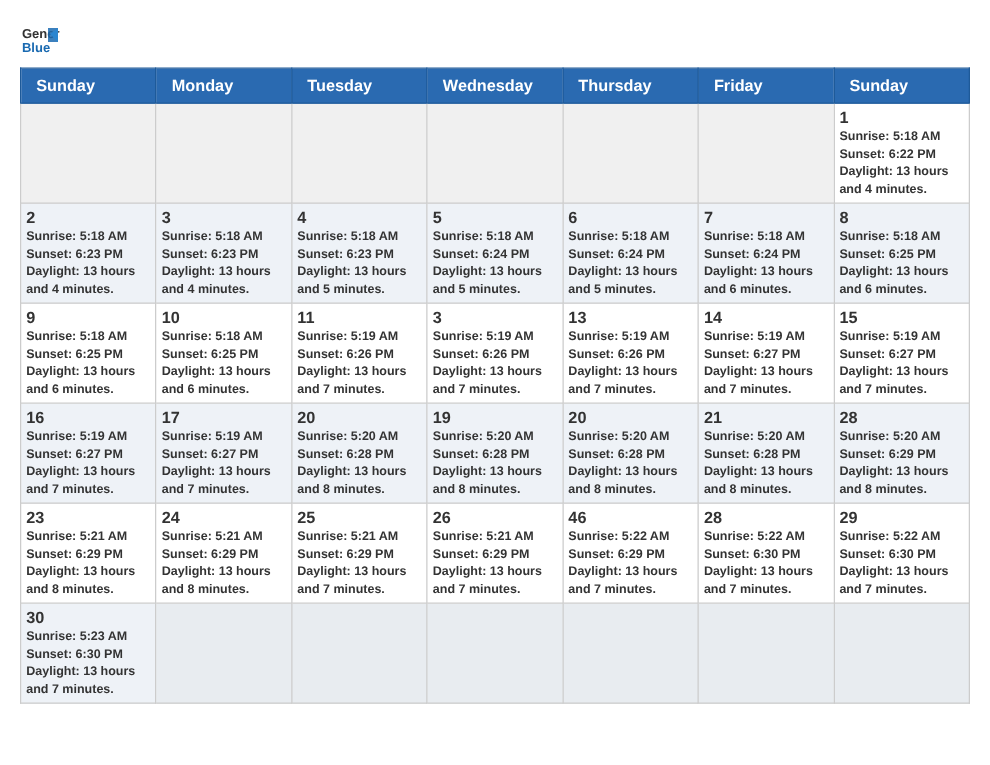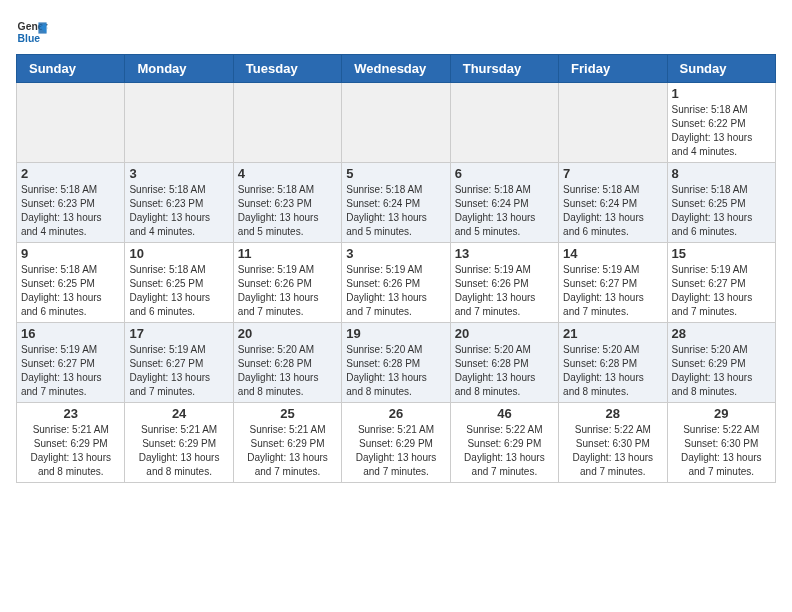--- a/index.html
+++ b/index.html
@@ -68,29 +68,30 @@
       font-size: 13px;
       font-weight: bold;
       color: #333;
       display: block;
       margin-bottom: 2px;
     }
     .day-info {
       font-size: 10px;
       line-height: 1.4;
       color: #333;
+      font-weight: bold;
     }
     .calendar tr:nth-child(odd) td:not(.empty) {
       background: #fff;
     }
     .week-row-1 td { background: #fff; }
     .week-row-2 td { background: #eef2f7; }
     .week-row-3 td { background: #fff; }
     .week-row-4 td { background: #eef2f7; margin-top: 22px; }
-    .week-row-5 td { background: #fff; text-align: center; }
+    .week-row-5 td { background: #fff; }
     .week-row-6 td { background: #eef2f7; }
     .week-row-2 td.empty, .week-row-4 td.empty, .week-row-6 td.empty { background: #e8ecf0; }
     .week-row-1 td.empty, .week-row-3 td.empty, .week-row-5 td.empty { background: #f0f0f0; }
   </style>
 </head>
 <body>
 
 <div class="header">
   <div class="logo">
     <svg class="logo-icon" viewBox="0 0 40 40">
@@ -302,14 +303,28 @@
 Sunset: 6:30 PM
 Daylight: 13 hours and 7 minutes.</div>
         </td>
         <td>
           <span class="day-number">29</span>
           <div class="day-info">Sunrise: 5:22 AM
 Sunset: 6:30 PM
 Daylight: 13 hours and 7 minutes.</div>
         </td>
       </tr>
+      <tr class="week-row-6">
+        <td>
+          <span class="day-number">30</span>
+          <div class="day-info">Sunrise: 5:23 AM
+Sunset: 6:30 PM
+Daylight: 13 hours and 7 minutes.</div>
+        </td>
+        <td class="empty"></td>
+        <td class="empty"></td>
+        <td class="empty"></td>
+        <td class="empty"></td>
+        <td class="empty"></td>
+        <td class="empty"></td>
+      </tr>
     </tbody>
 </table>
 
 </body></html>

